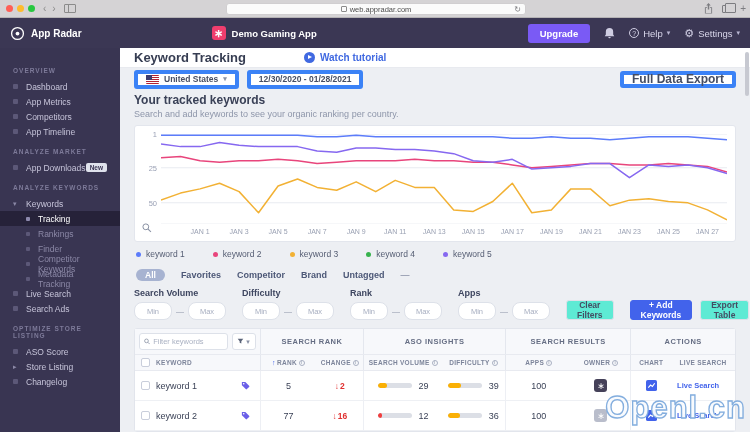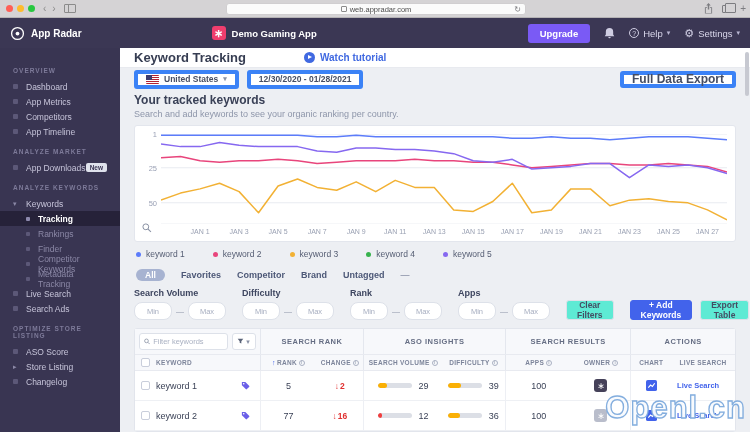--- a/index.html
+++ b/index.html
@@ -36,21 +36,21 @@
 
   
   .shell { display:flex; height:384px; }
   .sidebar { width:120px; background:#393552; color:#c7c5da; padding-top:10px; flex:none; overflow:hidden; }
   .sec-title { font-size:6.5px; font-weight:bold; letter-spacing:1px; color:#7d7a99; padding:9px 13px 5px; }
   .s-item { height:15px; display:flex; align-items:center; padding:0 13px; font-size:8.5px; cursor:pointer; }
   .s-item .sq { width:5px; height:5px; background:#5c5878; border-radius:1px; margin-right:8px; flex:none; }
   .s-item .tri { font-size:7px; width:5px; margin-right:8px; color:#8translate1; color:#8b88a6; flex:none; }
   .s-sub { padding-left:26px; color:#8b88a6; }
   .s-sub .sq { width:4px; height:4px; }
-  .s-active { background:#262239; color:#fff; font-weight:bold; }
+  .s-active { background:#262239; color:#fff; font-weight:normal; }
   .s-active .sq { background:#8d89ad; }
   .badge { margin-left:auto; background:#dfe2ec; color:#3b3754; font-size:6.5px; font-weight:bold; border-radius:2px; padding:1px 4px; }
 
   .main { flex:1; display:flex; flex-direction:column; overflow:hidden; }
   .main-header { height:30px; background:#fff; border-bottom:1px solid #e8eaef; display:flex; align-items:center; padding:0 14px; gap:10px; }
   .page-title { font-size:13px; font-weight:bold; color:#363d52; }
   .tut { display:flex; align-items:center; gap:5px; margin-left:48px; color:#4069e1; font-size:10px; font-weight:bold; }
   .play { width:11px; height:11px; border-radius:50%; background:#4069e1; position:relative; }
   .play::after{content:"";position:absolute;left:4px;top:3px;border-left:4px solid #fff;border-top:2.5px solid transparent;border-bottom:2.5px solid transparent;}
 

